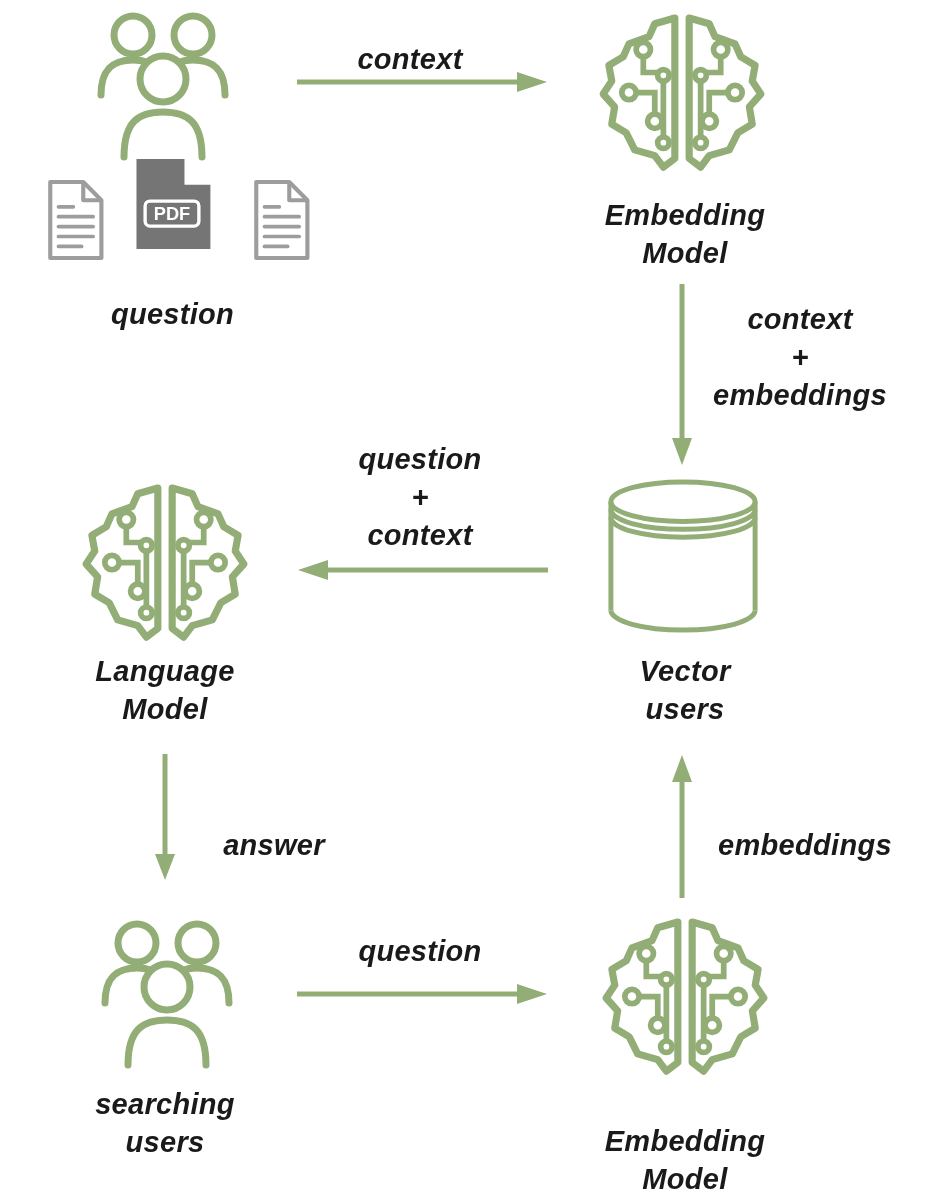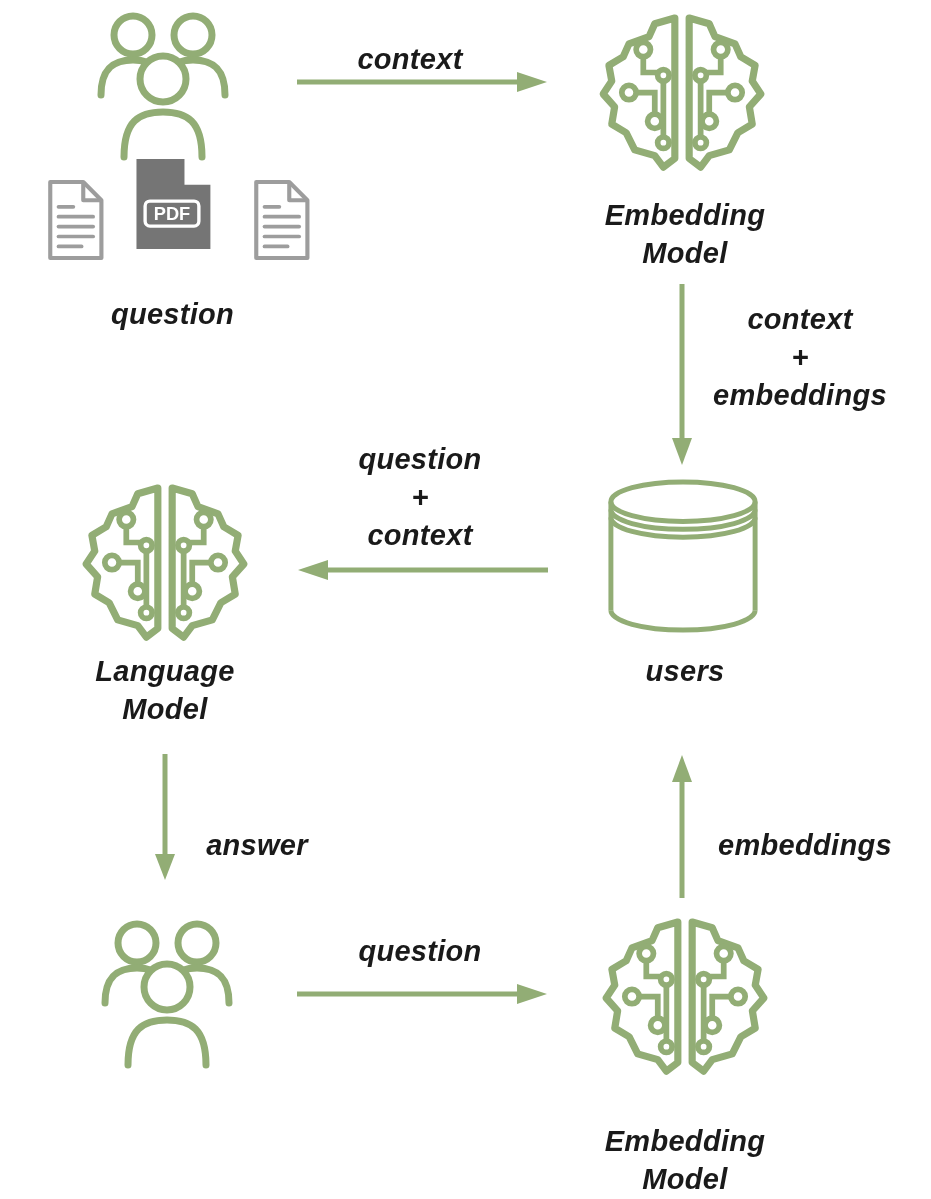--- a/index.html
+++ b/index.html
@@ -143,20 +143,21 @@
         <path d="M9 34 A73 20 0 0 0 155 34"></path>
         <path d="M9 42 A73 20 0 0 0 155 42"></path>
         <path d="M9 26 V136"></path>
         <path d="M155 26 V136"></path>
         <path d="M9 136 A73 20 0 0 0 155 136"></path>
       </g>
     </svg>
   </div>
 
   <div class="label" style="left:610px; top:652px; width:150px;">
+    <div>Vector</div>
     <div>users</div>
   </div>
 
   <div class="label" style="left:320px; top:440px; width:200px;">
     <div>question</div>
     <div>+</div>
     <div>context</div>
   </div>
   <div class="abs arrow" style="left:295px; top:558px; width:255px; height:24px;">
     <svg viewBox="0 0 255 24">
@@ -198,21 +199,21 @@
     <div>Language</div>
     <div>Model</div>
   </div>
 
   <div class="abs arrow" style="left:153px; top:752px; width:24px; height:130px;">
     <svg viewBox="0 0 24 130">
       <line x1="12" y1="2" x2="12" y2="104"></line>
       <polygon points="2,102 12,128 22,102"></polygon>
     </svg>
   </div>
-  <div class="label" style="left:187px; top:826px; width:140px;">answer</div>
+  <div class="label" style="left:204px; top:826px; width:140px;">answer</div>
 
   <div class="abs arrow" style="left:670px; top:752px; width:24px; height:148px;">
     <svg viewBox="0 0 24 148">
       <line x1="12" y1="146" x2="12" y2="28"></line>
       <polygon points="2,30 12,3 22,30"></polygon>
     </svg>
   </div>
   <div class="label" style="left:700px; top:826px; width:210px;">embeddings</div>
 
   <div class="abs" style="left:92px; top:912px; width:150px; height:162px;">
@@ -221,20 +222,24 @@
         <circle cx="45" cy="30" r="19"></circle>
         <path d="M13 90 C13 62 27 55 45 55 C63 55 77 62 77 90"></path>
         <circle cx="105" cy="30" r="19"></circle>
         <path d="M73 90 C73 62 87 55 105 55 C123 55 137 62 137 90"></path>
         <circle cx="75" cy="74" r="23"></circle>
         <path d="M36 152 C36 116 51 107 75 107 C99 107 114 116 114 152"></path>
       </g>
     </svg>
   </div>
 
+  <div class="label" style="left:65px; top:1085px; width:200px;">
+    <div>searching</div>
+    <div>users</div>
+  </div>
 
   <div class="label" style="left:320px; top:932px; width:200px;">question</div>
   <div class="abs arrow" style="left:295px; top:982px; width:255px; height:24px;">
     <svg viewBox="0 0 255 24">
       <line x1="2" y1="12" x2="224" y2="12"></line>
       <polygon points="222,2 252,12 222,22"></polygon>
     </svg>
   </div>
 
   <div class="abs" style="left:595px; top:912px; width:180px; height:172px;">

